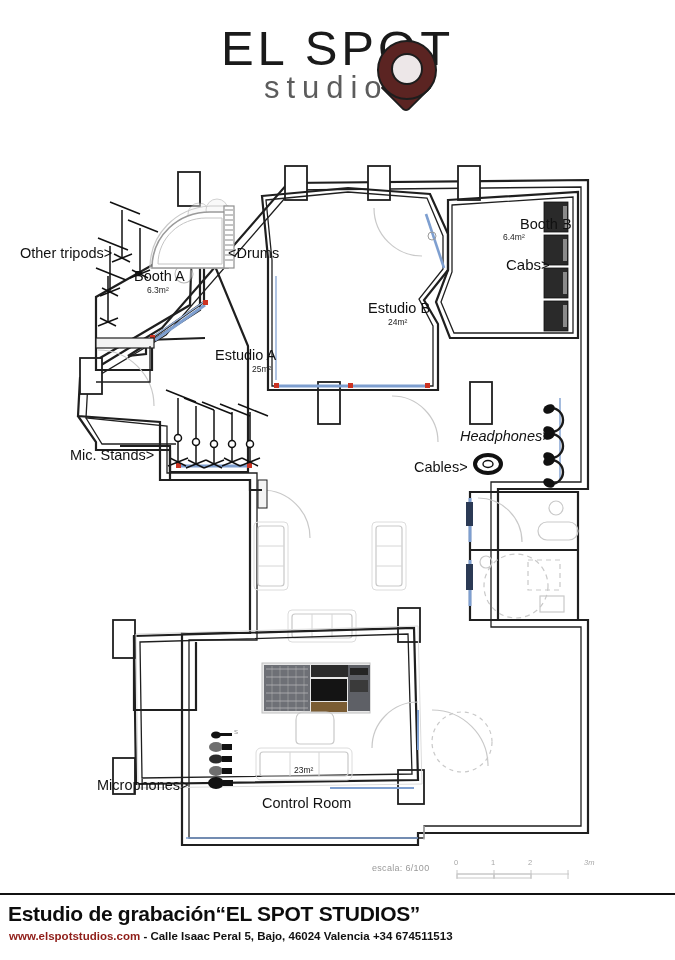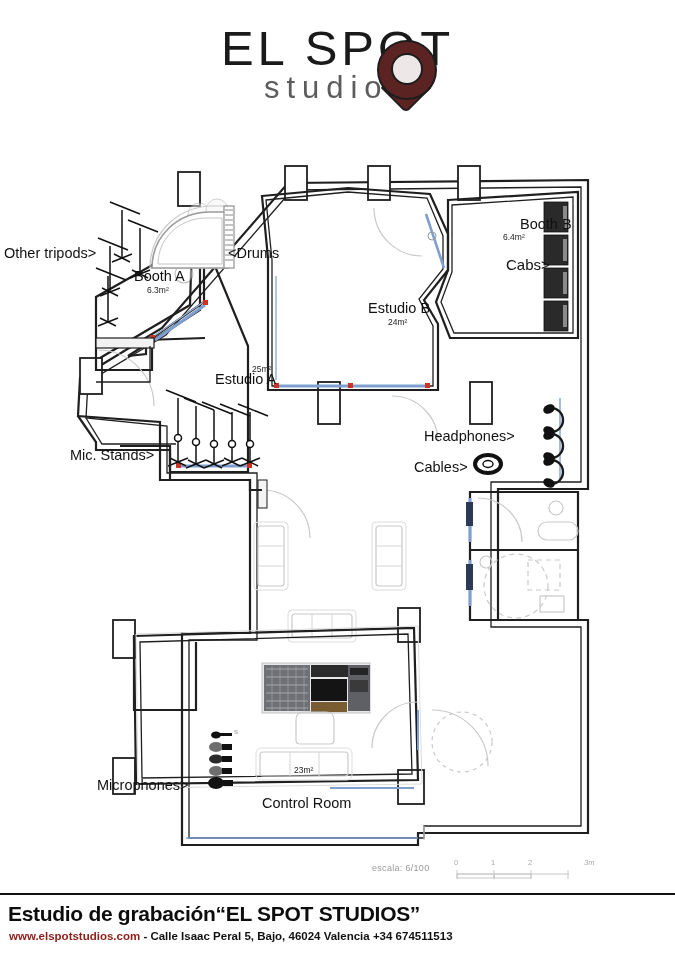--- a/index.html
+++ b/index.html
@@ -435,41 +435,41 @@
     </g>
 
     <g>
       <path class="w" d="M 78,266 L 96,292 L 96,300 L 170,300"></path>
       <path class="wt" d="M 86,268 L 102,294 L 176,294"></path>
       <path class="w" d="M 170,300 L 170,330 L 250,330 L 250,340 L 262,340"></path>
     </g>
   </svg>
   </div>
 
-  <div class="lab callout" style="left:4px;top:245px;">Other tripods&gt;</div>
+  <div class="lab callout" style="left:20px;top:245px;">Other tripods&gt;</div>
 
   <div class="lab room" style="left:134px;top:268px;">Booth A</div>
   <div class="lab small" style="left:147px;top:285px;">6.3m²</div>
 
   <div class="lab callout" style="left:228px;top:245px;">&lt;Drums</div>
 
-  <div class="lab room" style="left:215px;top:347px;margin-top:24px;">Estudio A</div>
+  <div class="lab room" style="left:215px;top:347px;">Estudio A</div>
   <div class="lab small" style="left:236px;top:364px;margin-left:16px;">25m²</div>
 
   <div class="lab room" style="left:368px;top:300px;">Estudio B</div>
   <div class="lab small" style="left:388px;top:317px;">24m²</div>
 
   <div class="lab room" style="left:520px;top:216px;">Booth B</div>
   <div class="lab small" style="left:503px;top:232px;">6.4m²</div>
 
   <div class="lab big" style="left:506px;top:256px;">Cabs&gt;</div>
 
   <div class="lab callout" style="left:70px;top:447px;">Mic. Stands&gt;</div>
 
-  <div class="lab callout" style="left:424px;top:428px;">Headphones&gt;</div>
+  <div class="lab callout" style="left:460px;top:428px;font-style:italic;">Headphones&gt;</div>
 
   <div class="lab callout" style="left:414px;top:459px;">Cables&gt;</div>
 
   <div class="lab room" style="left:262px;top:747px;margin-top:48px;">Control Room</div>
   <div class="lab small" style="left:294px;top:765px;">23m²</div>
 
   <div class="lab callout" style="left:97px;top:777px;">Microphones&gt;</div>
 
   <div class="scale-text">escala:  6/100</div>
   <div class="scale-bar">

